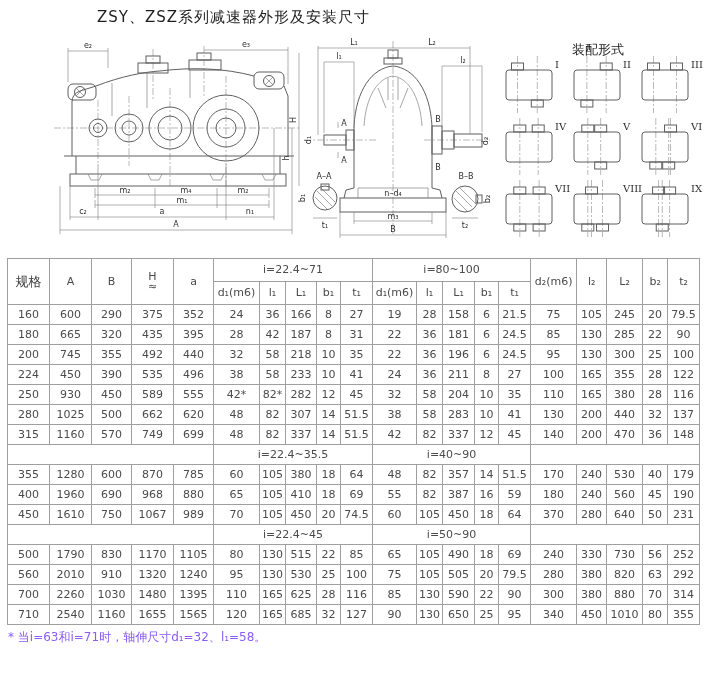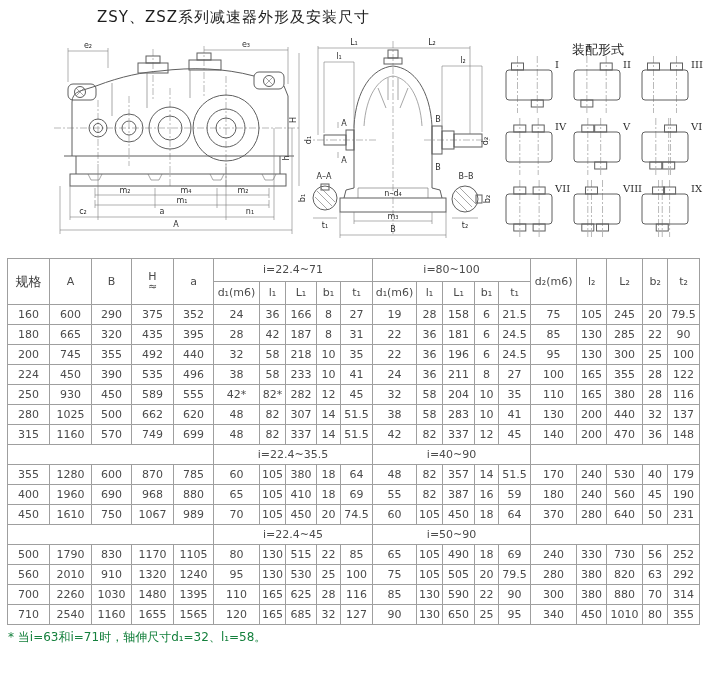--- a/index.html
+++ b/index.html
@@ -17,21 +17,21 @@
   .lab{font:8px "DejaVu Sans",sans-serif;fill:#2e2e2e;text-anchor:middle;}
   .numeral{font:10px "DejaVu Serif",serif;fill:#2e2e2e;}
   .asmhead{font:13px "DejaVu Sans",sans-serif;fill:#1d1d1d;text-anchor:middle;}
   table{position:absolute;left:7px;top:258px;width:690px;border-collapse:collapse;table-layout:fixed;}
   th,td{border:1px solid #9f9f9f;text-align:center;vertical-align:middle;
         font-weight:normal;color:#4b4b4b;font-size:11px;padding:0;line-height:1.05;}
   thead th{height:22px;}
   tbody td{height:19px;}
   th.spec{font-size:13px;color:#3d3d3d;}
   .hsub{display:block;line-height:10px;}
-  .footnote{position:absolute;left:8px;top:629px;font-size:12px;color:#15803d;text-align:center;}
+  .footnote{position:absolute;left:8px;top:629px;font-size:12px;color:#8b5cf6;text-align:center;}
 </style>
 </head>
 <body>
 
 <div class="page">
 
   <div class="title">ZSY、ZSZ系列减速器外形及安装尺寸</div>
 
   <svg class="fv" width="252" height="216" viewBox="0 0 252 216">
 

